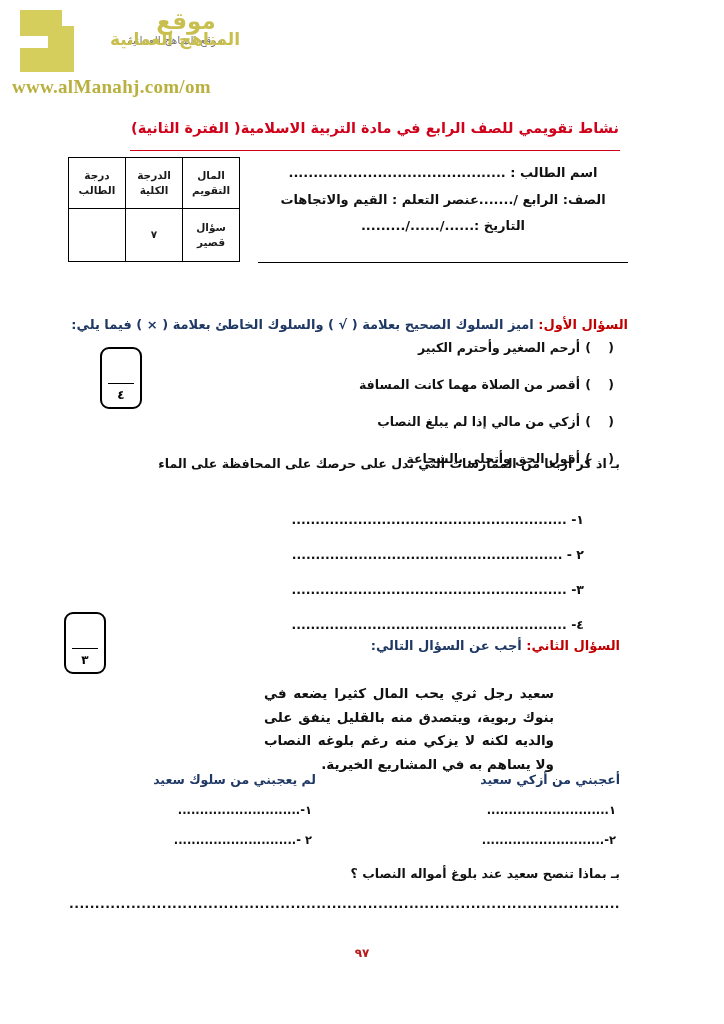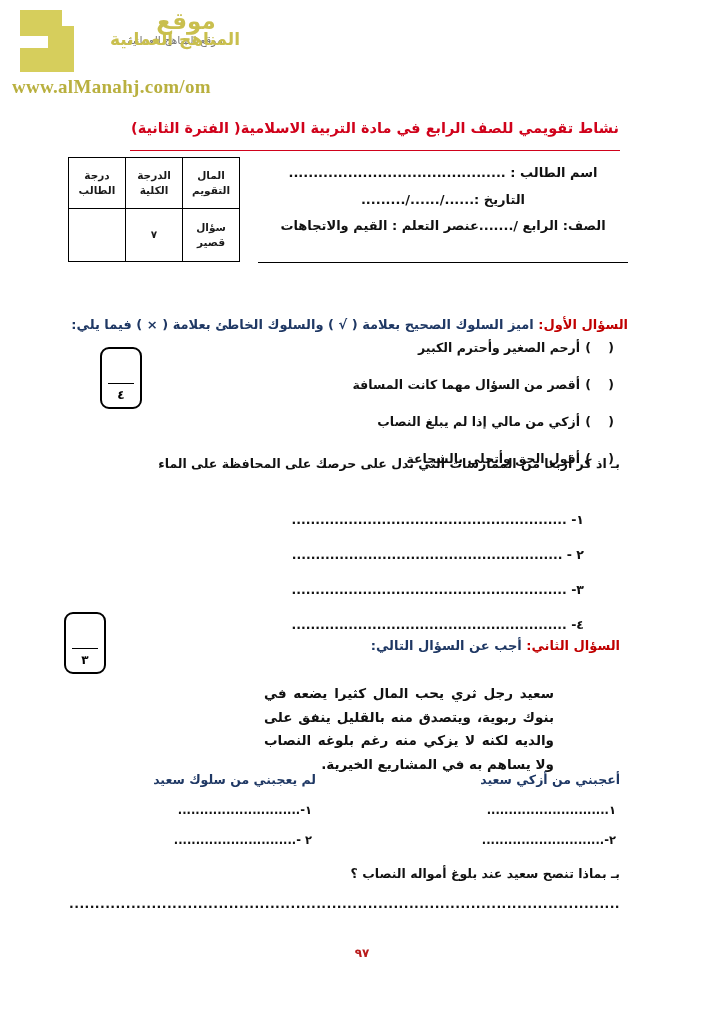--- a/index.html
+++ b/index.html
@@ -301,38 +301,38 @@
       <tr>
         <td class="cell-red">سؤال قصير</td>
         <td>٧</td>
         <td></td>
       </tr>
     </tbody>
   </table>
 
   <div class="info-block">
     <div class="info-line">اسم الطالب  : ............................................</div>
+    <div class="info-line">الصف: الرابع /.......عنصر التعلم : القيم والاتجاهات</div>
     <div class="info-line">التاريخ :....../....../.........</div>
-    <div class="info-line">الصف: الرابع /.......عنصر التعلم : القيم والاتجاهات</div>
   </div>
   <div class="info-rule"></div>
 
   <div class="q-head" style="right:96px; top:305px;margin-top:12px;">
     <span class="q-label">السؤال الأول:</span><span> اميز السلوك الصحيح بعلامة ( √ ) والسلوك الخاطئ بعلامة ( × ) فيما يلي:</span>
   </div>
 
   <div class="mark-box" style="left:100px; top:347px;">
     <div class="mark-num">٤</div>
   </div>
 
   <div class="stmt" style="right:110px; top:340px;">
     <span class="paren">(&nbsp;&nbsp;&nbsp;&nbsp;)</span><span>أرحم الصغير وأحترم الكبير</span>
   </div>
   <div class="stmt" style="right:110px; top:377px;">
-    <span class="paren">(&nbsp;&nbsp;&nbsp;&nbsp;)</span><span>أقصر من السؤال مهما كانت المسافة</span>
+    <span class="paren">(&nbsp;&nbsp;&nbsp;&nbsp;)</span><span>أقصر من الصلاة مهما كانت المسافة</span>
   </div>
   <div class="stmt" style="right:110px; top:414px;">
     <span class="paren">(&nbsp;&nbsp;&nbsp;&nbsp;)</span><span>أزكي من مالي إذا لم يبلغ النصاب</span>
   </div>
   <div class="stmt" style="right:110px; top:451px;">
     <span class="paren">(&nbsp;&nbsp;&nbsp;&nbsp;)</span><span>أقول الحق وأتحلى بالشجاعة</span>
   </div>
 
   <div class="sub-q" style="right:104px; top:456px;">بـ  اذ كر أربعا من الممارسات التي تدل على حرصك على المحافظة على الماء</div>
 

